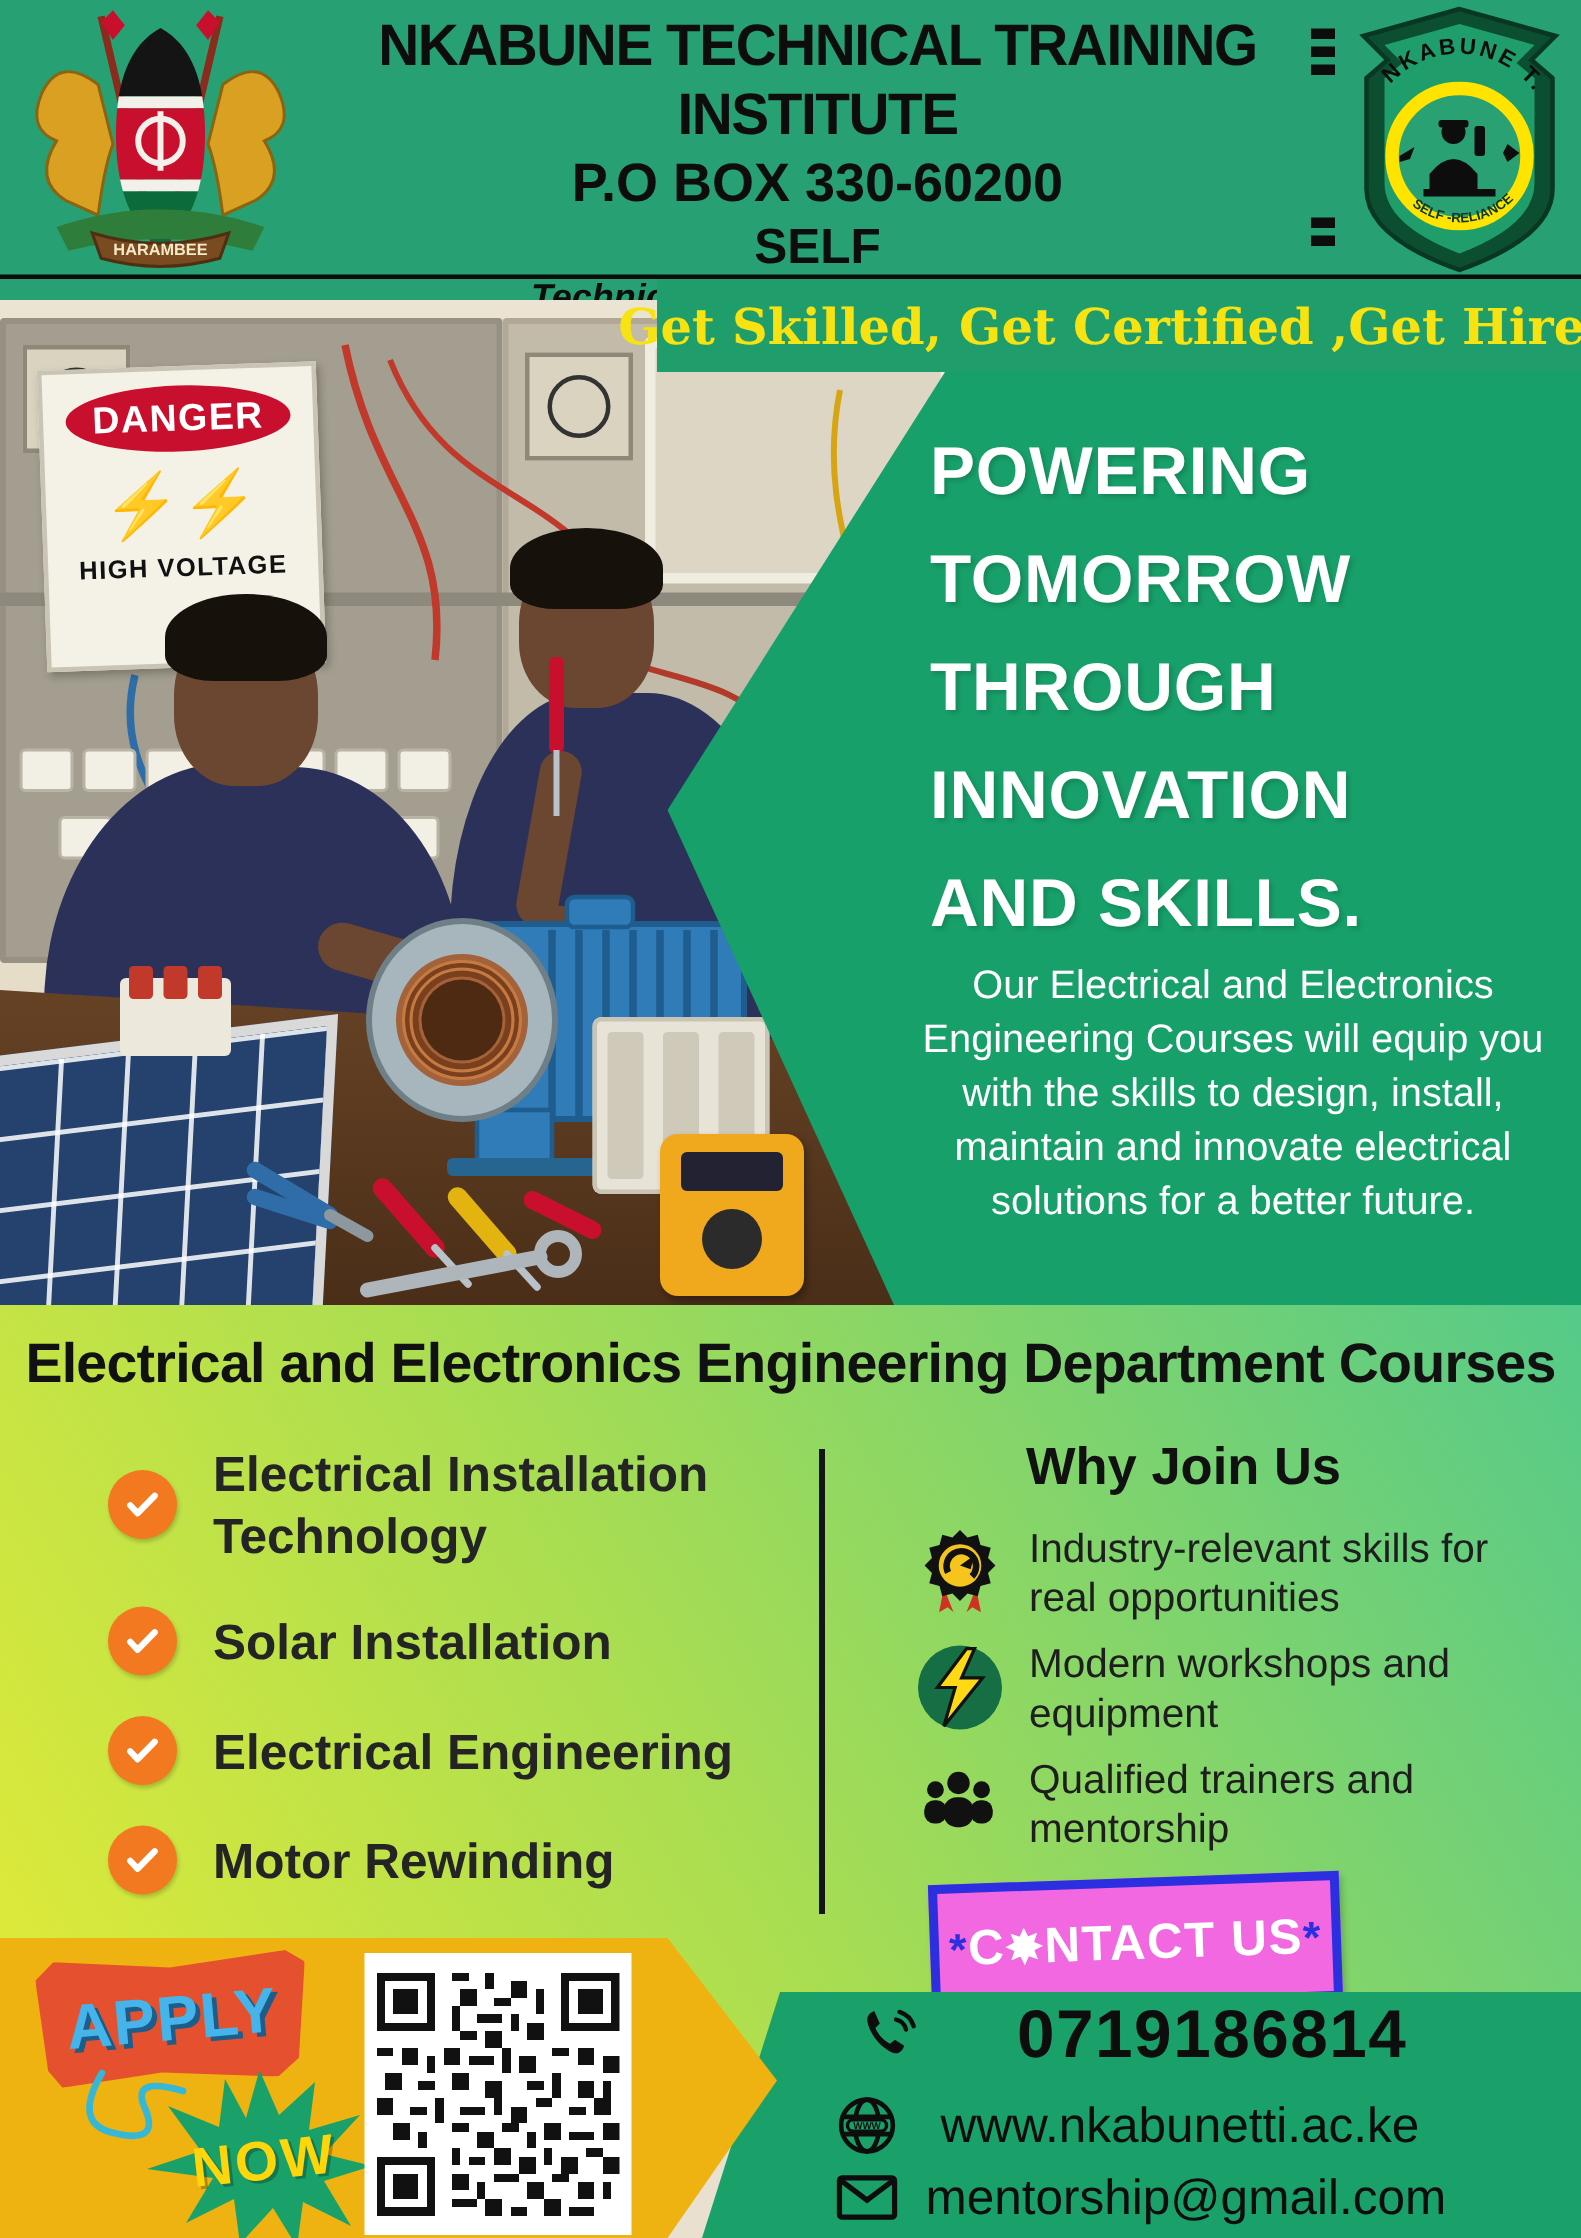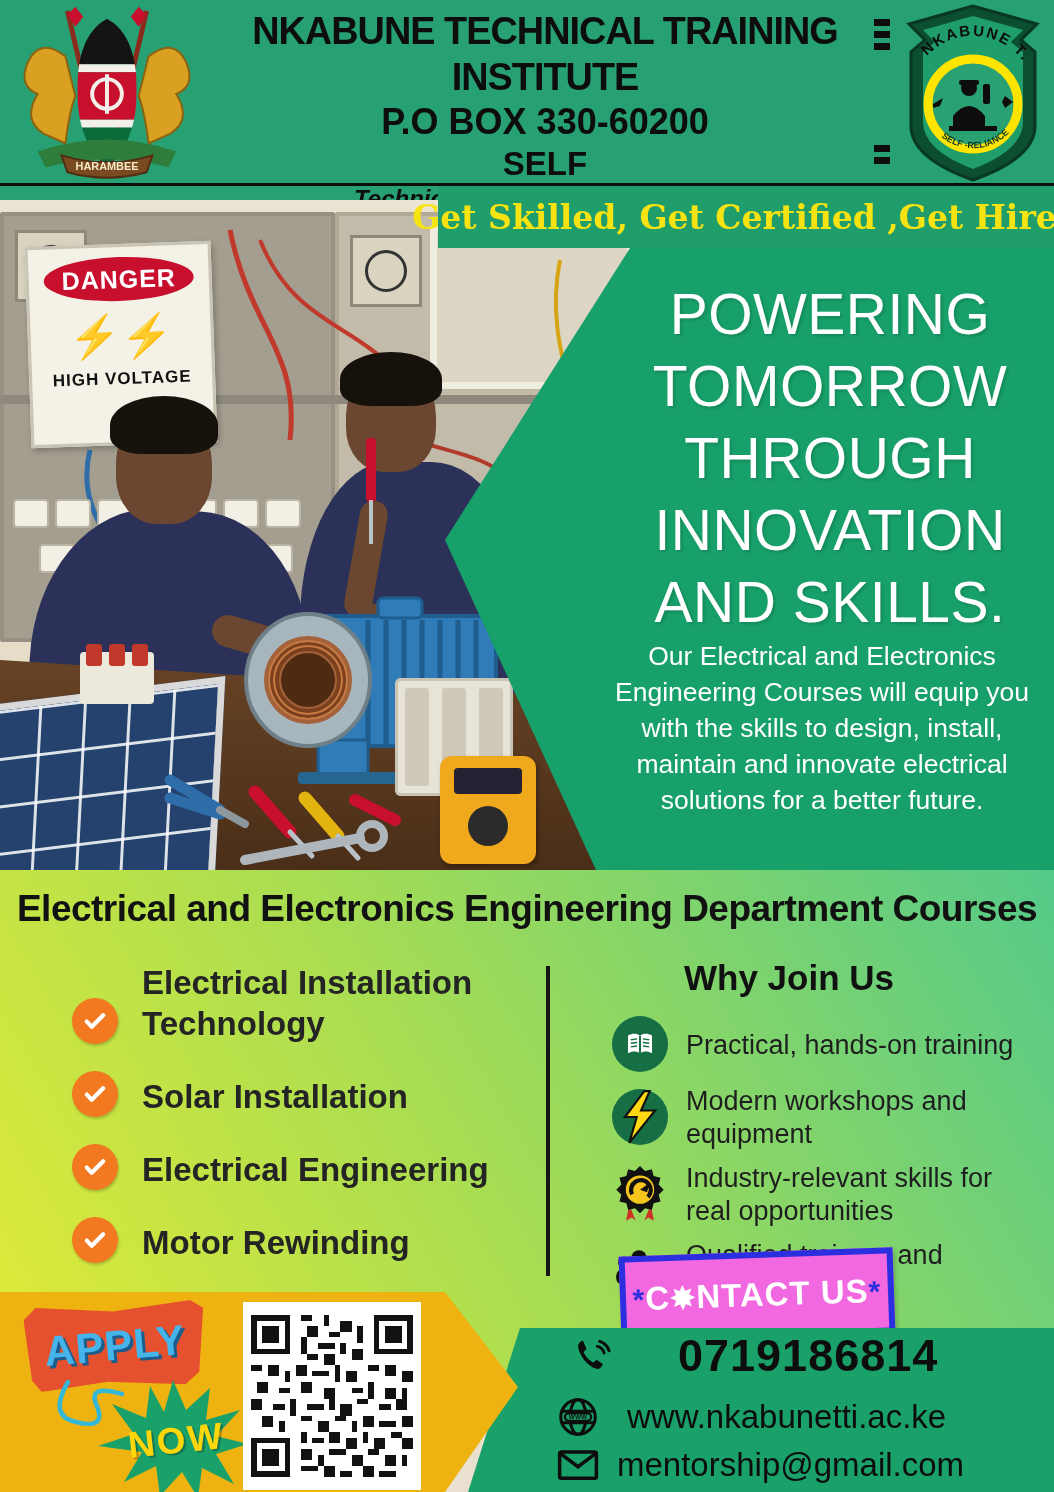--- a/index.html
+++ b/index.html
@@ -57,32 +57,32 @@
     border-radius:6px;box-shadow:inset 0 0 0 3px #c9c4b4;}
   .contactor i{position:absolute;top:10px;width:24px;height:98px;background:#cfc9ba;border-radius:3px;}
   .termblock{position:absolute;left:80px;top:452px;width:74px;height:52px;background:#ece8dc;border-radius:4px;}
   .termblock i{position:absolute;top:-8px;width:16px;height:22px;background:#c0392b;border-radius:3px;}
   .meter-y{position:absolute;left:440px;top:556px;width:96px;height:108px;background:#f0a81c;border-radius:12px;
     box-shadow:2px 3px 5px rgba(0,0,0,.3);}
   .meter-y .scr{position:absolute;left:14px;top:12px;width:68px;height:26px;background:#223;border-radius:4px;}
   .meter-y .dial{position:absolute;left:28px;top:50px;width:40px;height:40px;border-radius:50%;background:#2b2b2b;}
   .wedge{position:absolute;left:0;top:0;width:1054px;height:670px;background:#17a06a;
     clip-path:polygon(630px 48px,1054px 48px,1054px 670px,596px 670px,445px 340px);}
-  .hero-heading{position:absolute;left:620px;top:78px;width:420px;text-align:center;color:#fff;
-    font-size:57px;font-weight:400;line-height:72px;letter-spacing:.5px;text-shadow:2px 2px 3px rgba(0,0,0,.15);}
+  .hero-heading{position:absolute;left:620px;top:78px;width:420px;text-align:left;color:#fff;
+    font-size:45px;font-weight:700;line-height:72px;letter-spacing:.5px;text-shadow:2px 2px 3px rgba(0,0,0,.15);}
   .hero-para{position:absolute;left:596px;top:438px;width:452px;text-align:center;color:#fff;
     font-size:26.5px;line-height:36px;font-weight:400;}
 
   
   .bottom{position:absolute;top:870px;left:0;width:1054px;height:560px;
     background:linear-gradient(60deg,#e4eb36 0%,#a8dd52 45%,#55ca89 100%);}
   .courses-heading{position:absolute;top:18px;left:0;width:1054px;text-align:center;
     font-size:37px;font-weight:800;color:#111;letter-spacing:-.5px;}
   .course-list{position:absolute;left:72px;top:92px;width:470px;}
-  .course-item{display:flex;align-items:flex-end;margin-bottom:27px;}
+  .course-item{display:flex;align-items:center;margin-bottom:27px;}
   .chk{flex:0 0 46px;width:46px;height:46px;border-radius:50%;background:#f2791f;margin-right:24px;
     display:flex;align-items:center;justify-content:center;box-shadow:1px 2px 3px rgba(0,0,0,.2);}
   .course-label{font-size:33px;font-weight:800;color:#242424;line-height:41px;max-width:360px;}
   .v-divider{position:absolute;left:546px;top:96px;width:4px;height:310px;background:#151515;}
   .why{position:absolute;left:612px;top:88px;width:440px;}
   .why-title{font-size:35px;font-weight:800;color:#111;margin:0 0 18px 72px;}
   .why-item{display:flex;align-items:center;margin-bottom:11px;}
   .why-ico{flex:0 0 58px;width:58px;height:58px;margin-right:16px;position:relative;}
   .ico-circle{width:56px;height:56px;border-radius:50%;background:#156e44;display:flex;
     align-items:center;justify-content:center;}
@@ -379,63 +379,44 @@
         </span>
         <span class="course-label">Motor Rewinding</span>
       </div>
     </div>
 
     <div class="v-divider"></div>
 
     <div class="why">
       <div class="why-title">Why Join Us</div>
 
-      <div class="why-item">
-        <span class="why-ico">
-          <span class="ico-circle">
-            <svg width="34" height="34" viewBox="0 0 24 24">
-              <path d="M3.5 6c3-1.7 6-1.7 8.5 0 2.5-1.7 5.5-1.7 8.5 0v12.5c-3-1.5-6-1.5-8.5 0-2.5-1.5-5.5-1.5-8.5 0z" fill="#fff"></path>
-              <line x1="12" y1="6.2" x2="12" y2="18.3" stroke="#156e44" stroke-width="1.4"></line>
-              <g stroke="#156e44" stroke-width="1">
-                <line x1="5.5" y1="9" x2="10" y2="8.4"></line>
-                  <line x1="5.5" y1="11.5" x2="10" y2="10.9"></line>
-                <line x1="5.5" y1="14" x2="10" y2="13.4"></line>
-                <line x1="14" y1="8.4" x2="18.5" y2="9"></line>
-                  <line x1="14" y1="10.9" x2="18.5" y2="11.5"></line>
-                <line x1="14" y1="13.4" x2="18.5" y2="14"></line>
-              </g>
-            </svg>
-          </span>
-        </span>
-        <span class="why-text">Practical, hands-on training</span>
-      </div>
-
-      <div class="why-item">
-        <span class="why-ico">
-          <span class="ico-circle">
-            <svg width="52" height="56" viewBox="0 0 24 26" style="overflow:visible;">
-              <polygon points="14,1 5,13 10.5,13 7,25 19,10 12.5,10 16.5,1" fill="#ffd913" stroke="#111" stroke-width="1"></polygon>
-            </svg>
-          </span>
-        </span>
-        <span class="why-text">Modern workshops and equipment</span>
-      </div>
 
       <div class="why-item">
         <span class="why-ico">
           <svg width="56" height="58" viewBox="0 0 24 27">
             <polygon points="7,18 10,25.5 8.2,24 5.5,25.5" fill="#cf3222"></polygon>
             <polygon points="17,18 14,25.5 15.8,24 18.5,25.5" fill="#cf3222"></polygon>
             <polygon fill="#111" points="23,11 20.7,13.33 21.53,16.5 18.36,17.36 17.5,20.53 14.33,19.69 12,22 9.67,19.69 6.5,20.53 5.64,17.36 2.47,16.5 3.3,13.33 1,11 3.3,8.67 2.47,5.5 5.64,4.64 6.5,1.47 9.67,2.31 12,0 14.33,2.31 17.5,1.47 18.36,4.64 21.53,5.5 20.7,8.67"></polygon>
             <circle cx="12" cy="11" r="6.6" fill="#f5c51d"></circle>
             <path d="M8.3,13.2 a4.6,4.6 0 1 1 7.4,1.2" stroke="#111" stroke-width="2" fill="none"></path>
             <path d="M12,11 l4.5,-3.2 l-1.2,4.4 z" fill="#111"></path>
           </svg>
         </span>
         <span class="why-text">Industry-relevant skills for real opportunities</span>
+      </div>
+
+      <div class="why-item">
+        <span class="why-ico">
+          <span class="ico-circle">
+            <svg width="52" height="56" viewBox="0 0 24 26" style="overflow:visible;">
+              <polygon points="14,1 5,13 10.5,13 7,25 19,10 12.5,10 16.5,1" fill="#ffd913" stroke="#111" stroke-width="1"></polygon>
+            </svg>
+          </span>
+        </span>
+        <span class="why-text">Modern workshops and equipment</span>
       </div>
 
       <div class="why-item">
         <span class="why-ico">
           <svg width="54" height="50" viewBox="0 0 26 22">
             <g fill="#111">
               <circle cx="5.6" cy="8.2" r="2.7"></circle>
                 <rect x="2" y="11.6" width="7.2" height="7.4" rx="3.2"></rect>
               <circle cx="20.4" cy="8.2" r="2.7"></circle>
                 <rect x="16.8" y="11.6" width="7.2" height="7.4" rx="3.2"></rect>

